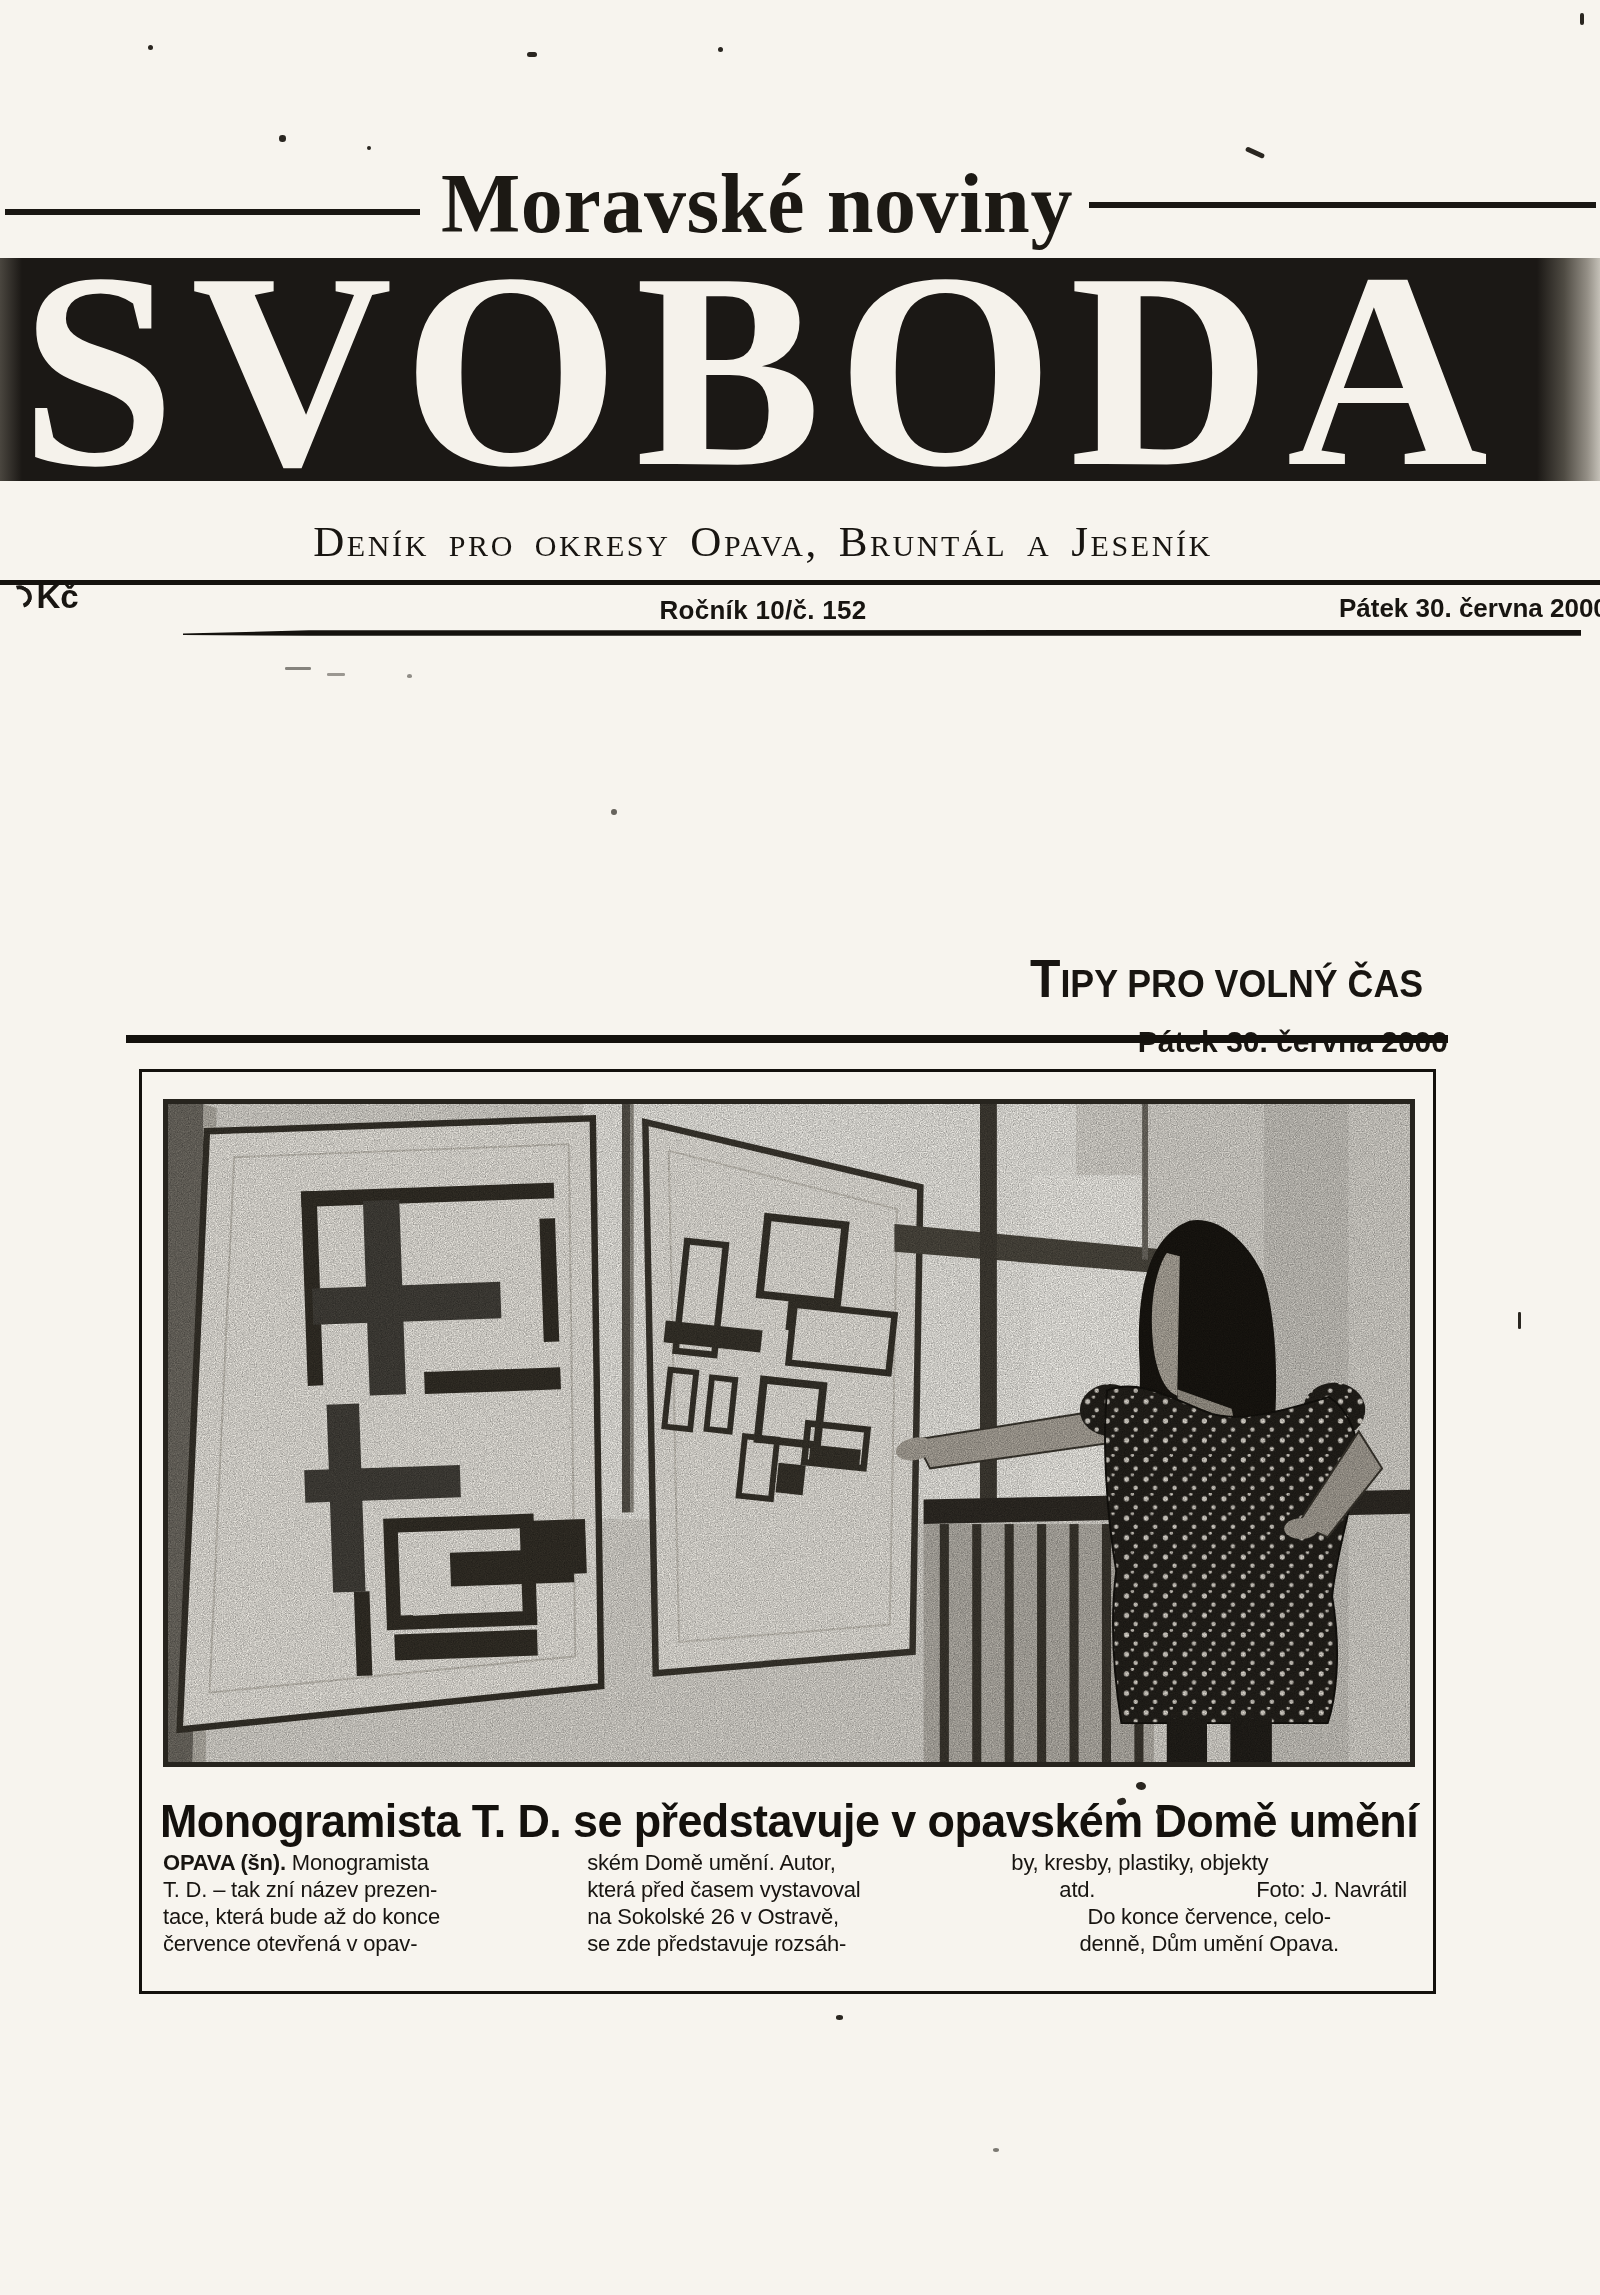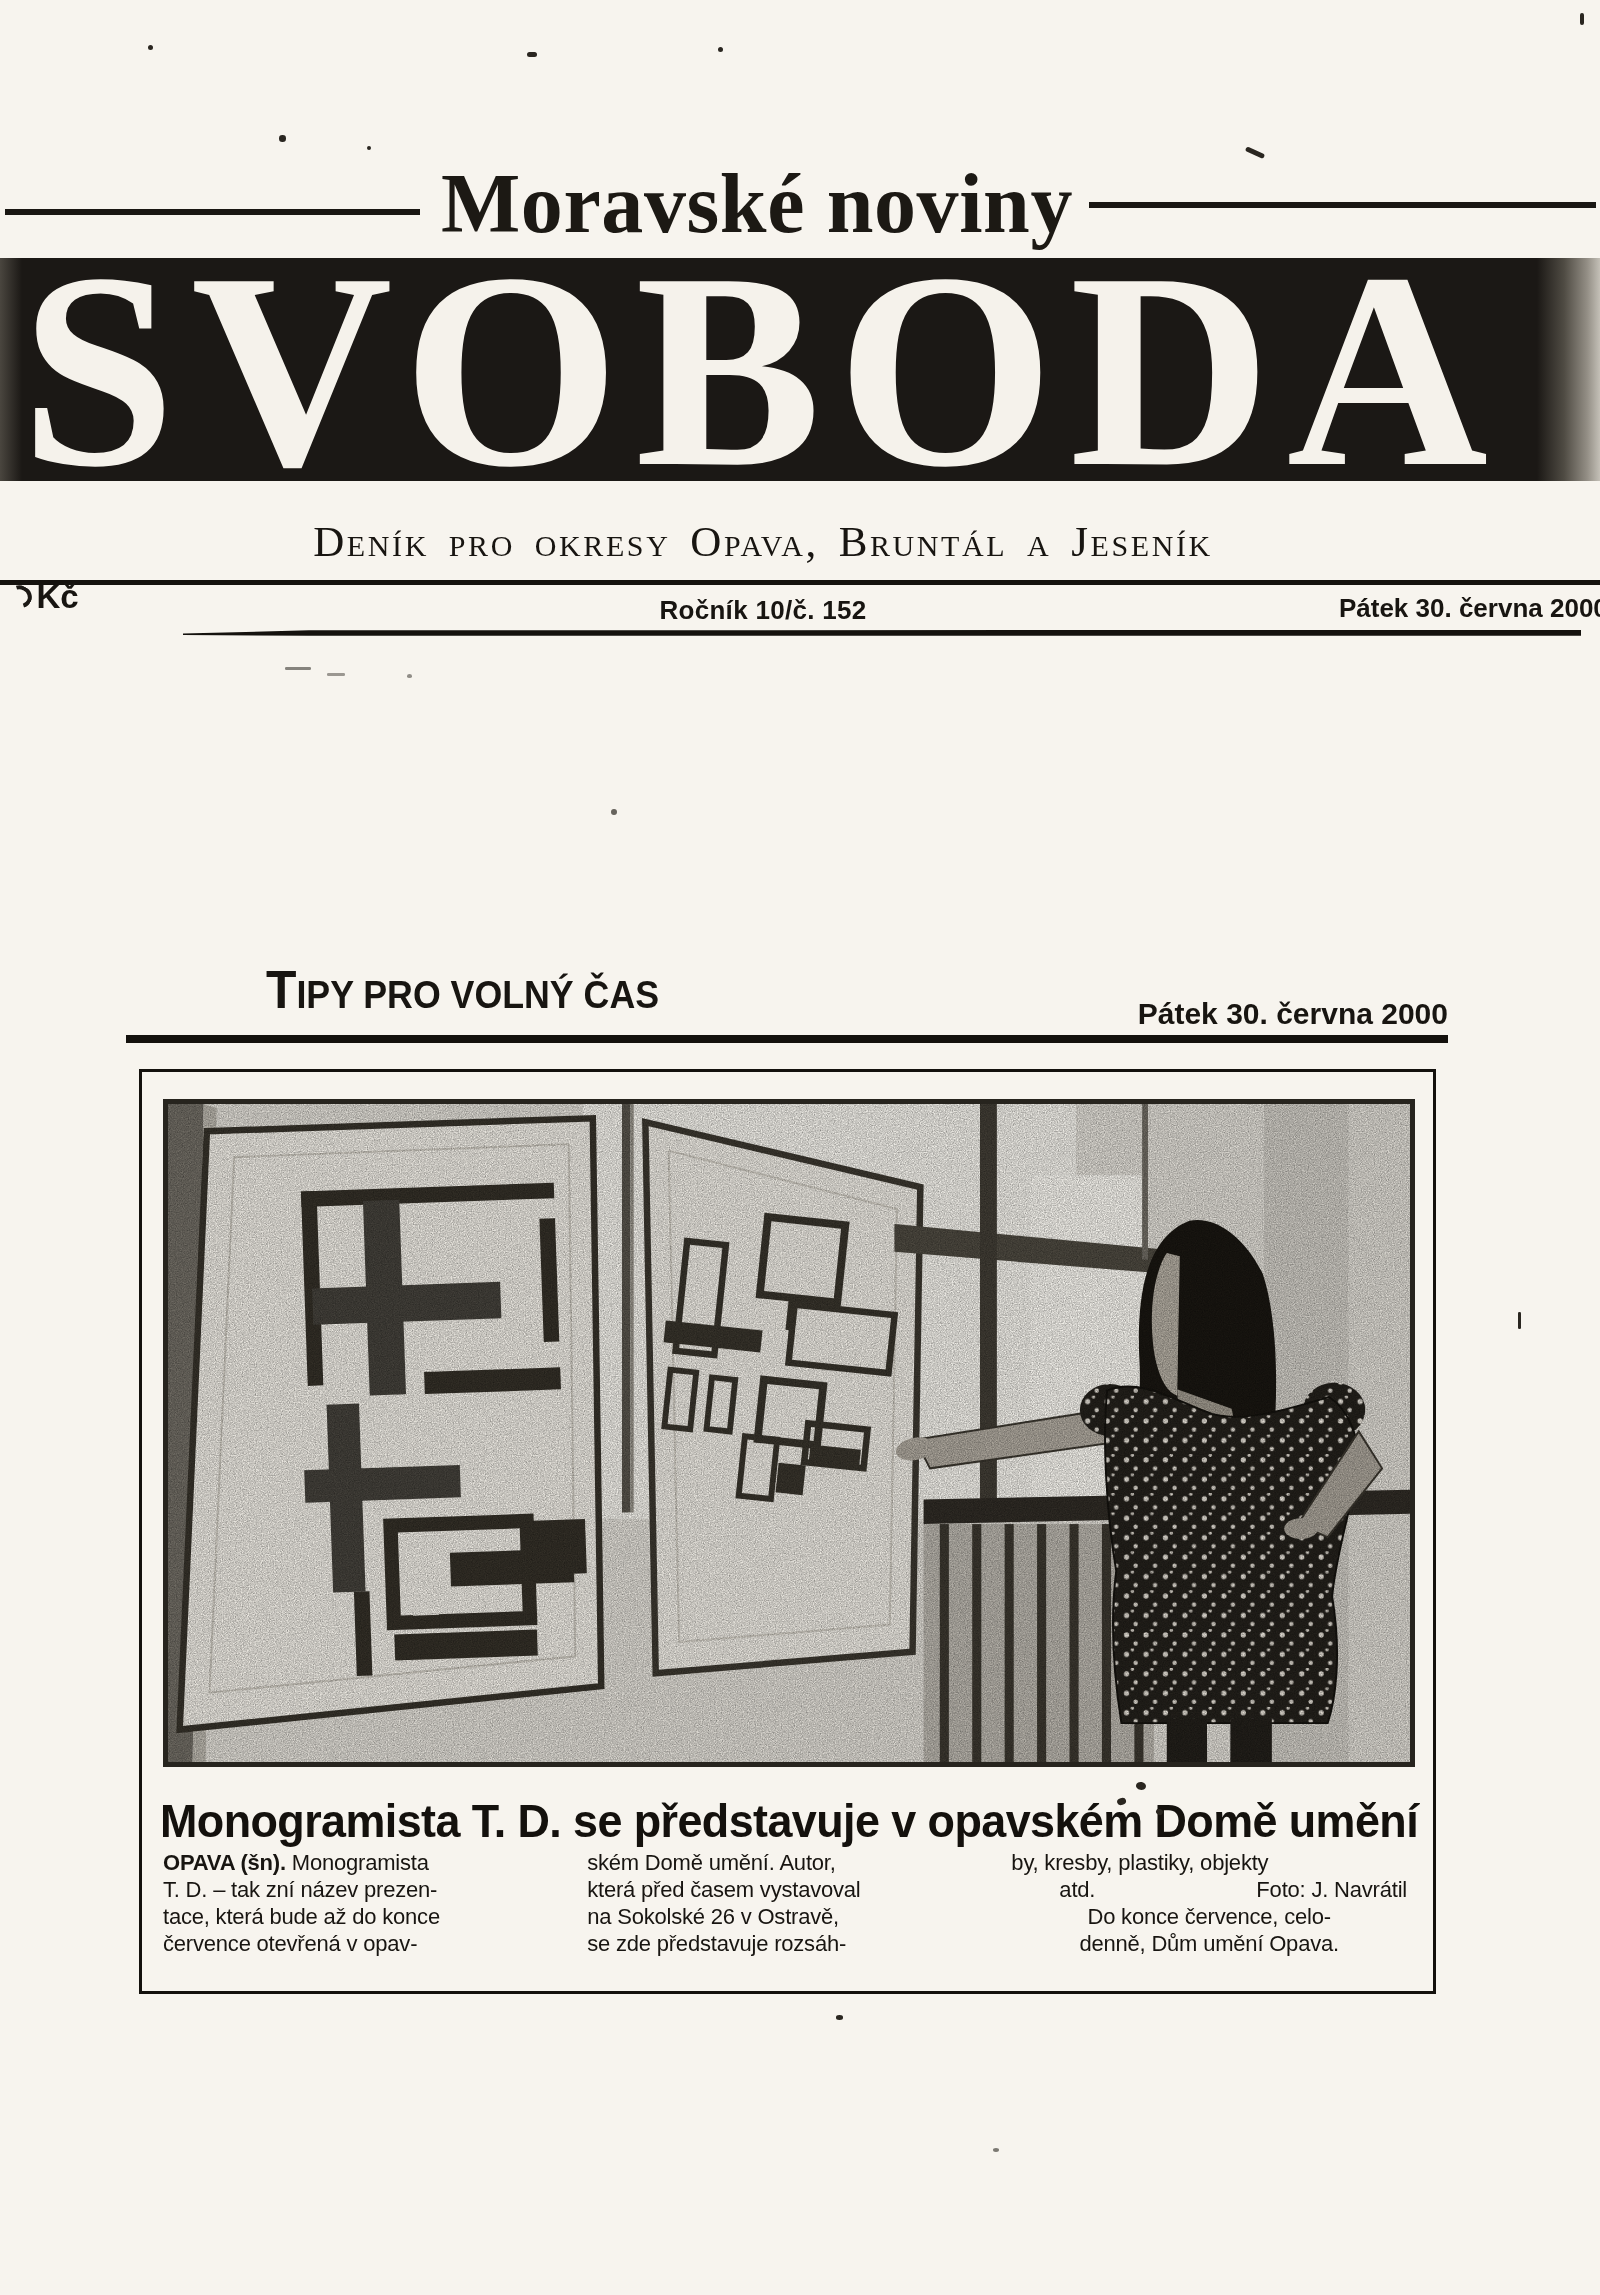--- a/index.html
+++ b/index.html
@@ -56,21 +56,21 @@
     transform:translateX(-37px);font-weight:700;font-size:26px;letter-spacing:0.3px;
   }
   .infobar-date{position:absolute;top:593px;right:-7.8px;font-weight:700;font-size:26px;white-space:nowrap;}
   .rule-taper{
     position:absolute;top:630px;left:183px;width:1398px;height:5.8px;background:#15120e;
     clip-path:polygon(0% 62%,9% 4%,100% 0%,100% 100%,9% 100%,0% 86%);
   }
   
   .tips-row{
     position:absolute;top:952px;left:126px;width:1322px;height:83px;
-    display:flex;justify-content:space-between;align-items:flex-end;
+    display:flex;justify-content:space-between;align-items:flex-end;flex-direction:column;
   }
   .tips-title{
     margin-left:140px;margin-bottom:19.5px;
     font-weight:700;text-transform:uppercase;line-height:1;
     letter-spacing:0px;white-space:nowrap;
     transform:scaleX(0.94);transform-origin:left bottom;
   }
   .tips-initial{font-size:53px;}
   .tips-rest{font-size:38px;}
   .tips-date{margin-bottom:3.9px;font-weight:700;font-size:30px;white-space:nowrap;}

